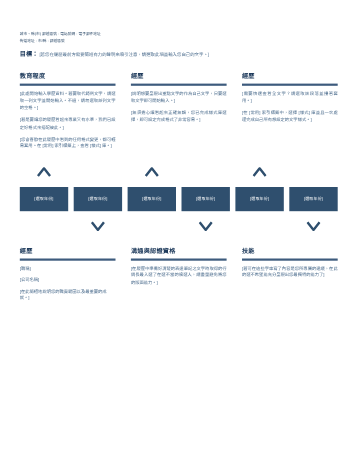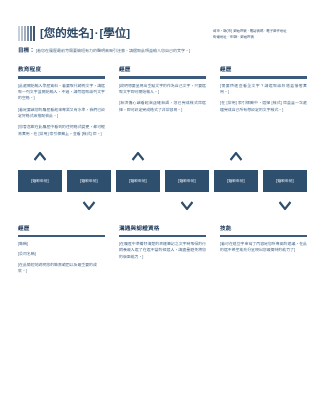--- a/index.html
+++ b/index.html
@@ -128,33 +128,20 @@
   .cols.bottom{padding-top:12px;}
 
   .footer-space{height:24px;}
 </style>
 </head>
 <body>
 
 <div class="page">
 
   <div class="header">
-    <div class="name-block">
-      <span class="bars">
-        <i></i>
-          <i></i>
-          <i></i>
-          <i></i>
-          <i></i>
-          <i></i>
-      </span>
-      <span class="name-line">
-        <span>[您的姓名]</span><span class="name-sep">·</span><span>[學位]</span>
-      </span>
-    </div>
     <div class="contact">
       <div>城市、縣(市) 郵遞區號 · 電話號碼 · 電子郵件地址</div>
       <div>街道地址 · 市/縣 · 郵遞區號</div>
     </div>
   </div>
 
   <div class="objective">
     <span class="obj-label">目標：</span><span class="obj-text">[若您在履歷最前方需要簡短有力的聲明來吸引注意，請選取此項並輸入您自己的文字。]</span>
   </div>
 

